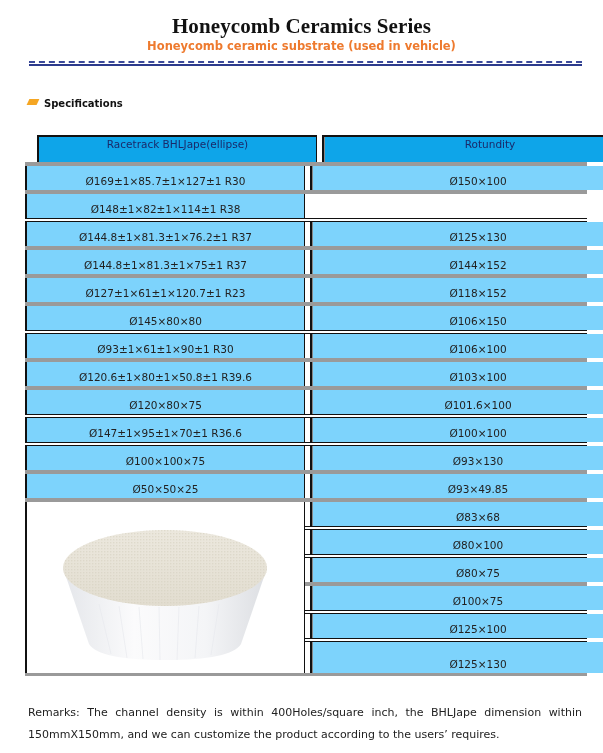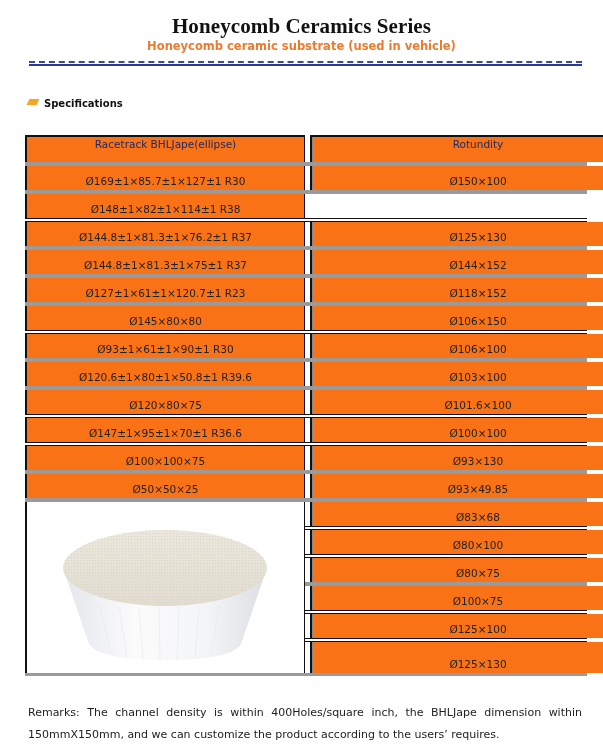--- a/index.html
+++ b/index.html
@@ -9,24 +9,24 @@
   .rule { position: absolute; left: 29px; width: 553px; top: 61px; height: 5px; }
   .rule .l1 { position: absolute; left: 0; right: 0; top: 0; height: 0; border-top: 2px dashed #3b4a9a; }
   .rule .l2 { position: absolute; left: 0; right: 0; top: 3px; height: 0; border-top: 2px solid #2c3a8c; }
   .spec-head { position: absolute; left: 28px; top: 95px; height: 16px; display: flex; align-items: center; }
   .spec-icon { width: 10px; height: 6px; background: #f5a623; transform: skewX(-25deg); margin-right: 6px; margin-top: -3px; }
   .spec-label { font-family: "DejaVu Sans", sans-serif; font-weight: bold; font-size: 10px; color: #111; }
 
   .table { position: absolute; left: 25px; top: 135px; width: 562px; }
   .col-left { position: absolute; left: 0; width: 280px; }
   .col-right { position: absolute; left: 280px; width: 282px; }
-  .cell { position: absolute; box-sizing: border-box; border-left: 2px solid #111; border-right: 2px solid #111; background: #f97316; text-align: center; font-family: "DejaVu Sans", sans-serif; font-size: 10.5px; color: #222; display: flex; align-items: flex-end; justify-content: center; padding-bottom: 3px; }
+  .cell { position: absolute; box-sizing: border-box; border-left: 2px solid #111; border-right: 2px solid #111; background: #7dd3fc; text-align: center; font-family: "DejaVu Sans", sans-serif; font-size: 10.5px; color: #222; display: flex; align-items: flex-end; justify-content: center; padding-bottom: 3px; }
   .col-left .cell { left: 0; width: 280px; border-right: 1px solid #111; }
   .col-right .cell { left: 5px; width: 336px; border-left: 2px solid #111; box-shadow: inset 1px 0 0 #888; }
-  .cell.header { background: #f97316; color: #1a2a6a; align-items: center; padding-bottom: 12px; border-top: 2px solid #111; }
+  .cell.header { background: #0ea5e9; color: #1a2a6a; align-items: center; padding-bottom: 12px; border-top: 2px solid #111; margin-left: 12px; }
   .sep-gray { position: absolute; left: 0; right: 0; height: 4px; background: #9a9a9a; }
   .sep-double { position: absolute; left: 0; right: 0; height: 4px; border-top: 1px solid #111; border-bottom: 1px solid #111; background: #fff; box-sizing: border-box; }
   .image-cell { position: absolute; box-sizing: border-box; left: 0; width: 280px; border-left: 2px solid #111; border-right: 1px solid #111; background: #fff; }
   .bottom-line { position: absolute; left: 0; right: 0; height: 3px; background: #9a9a9a; }
 
   .ceramic { position: absolute; left: 32px; top: 22px; width: 212px; height: 140px; }
 
   .remarks { position: absolute; left: 28px; top: 702px; width: 554px; font-family: "DejaVu Sans", sans-serif; font-size: 11px; color: #222; line-height: 22px; text-align: justify; }
 </style>
 </head>

